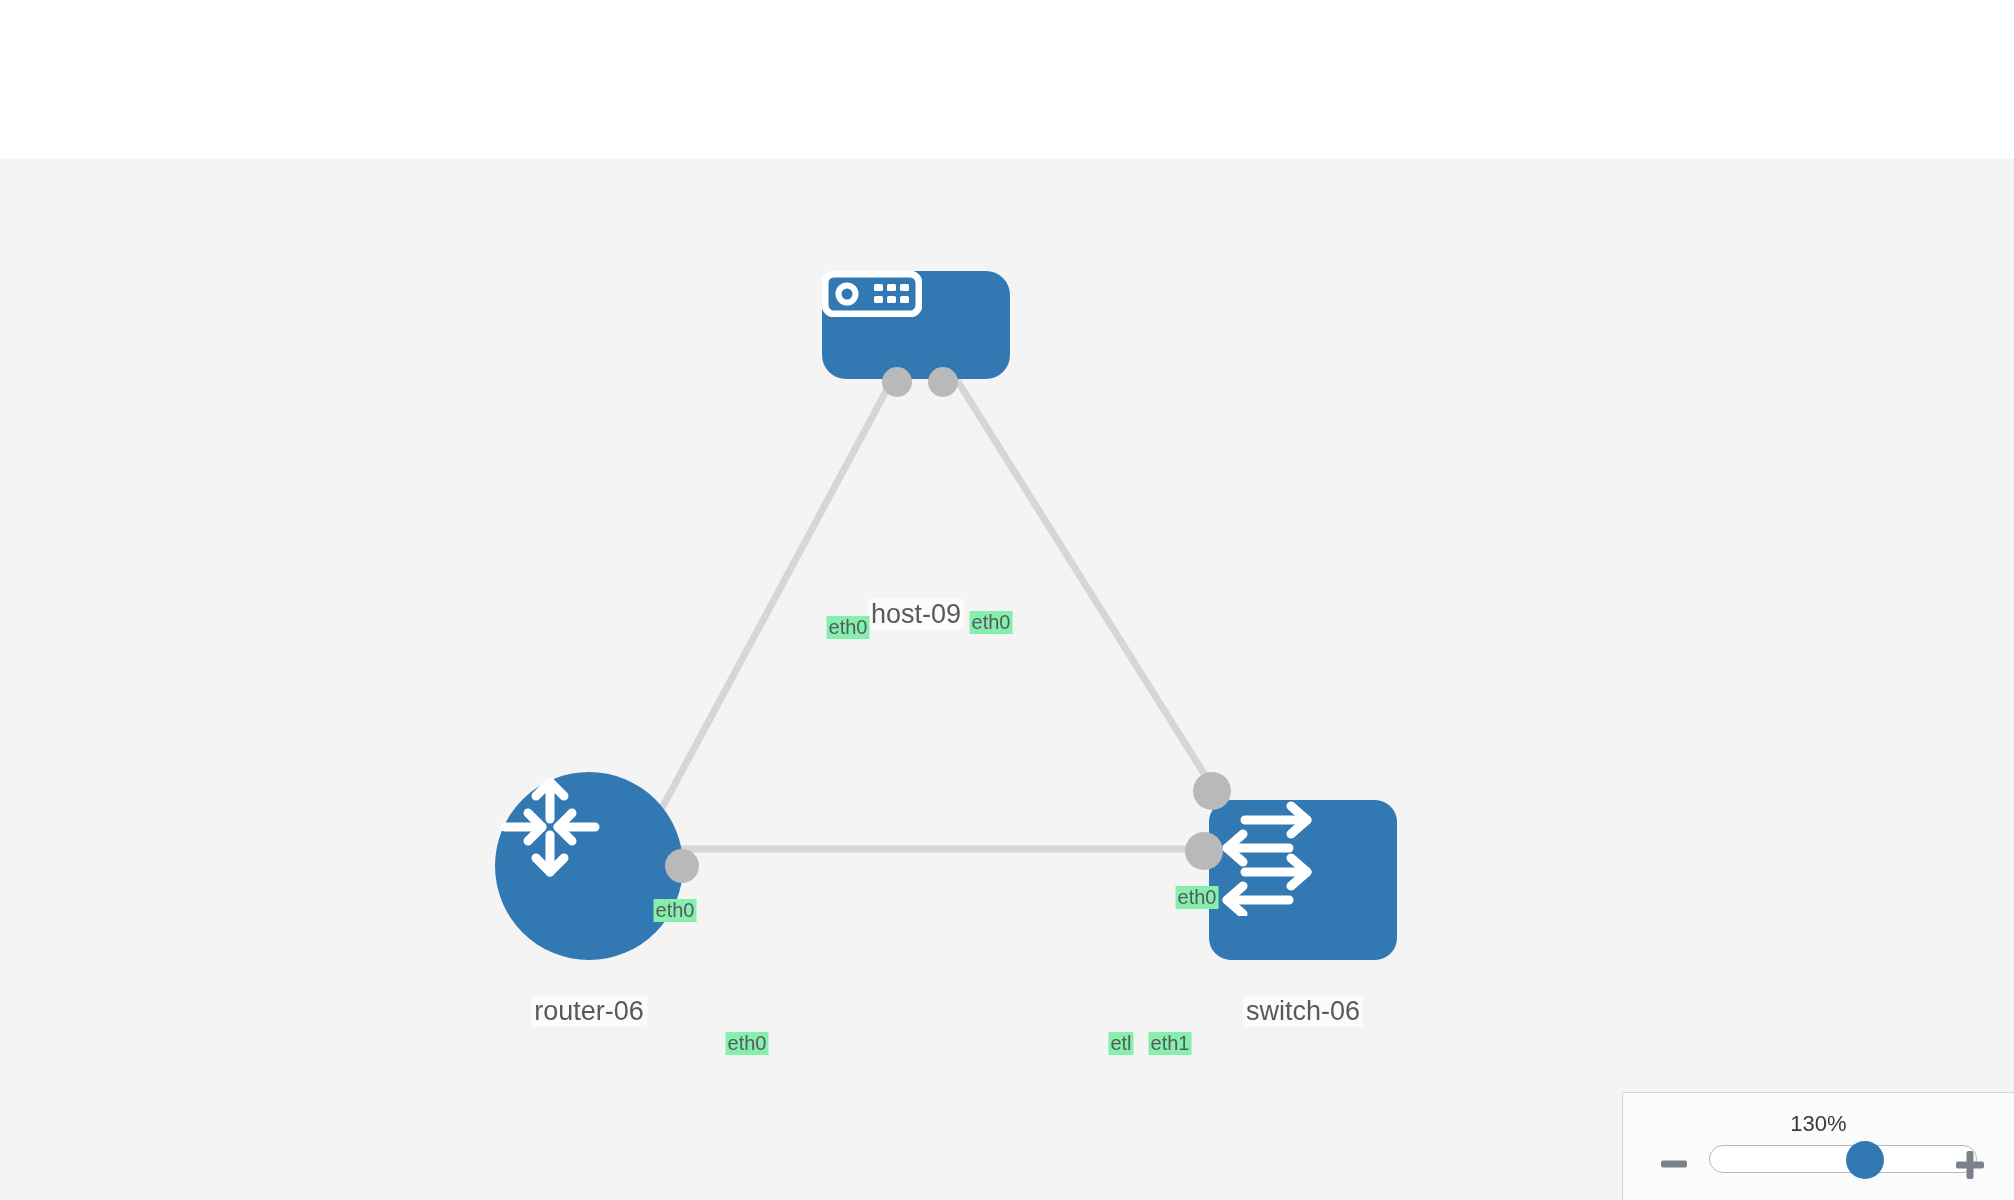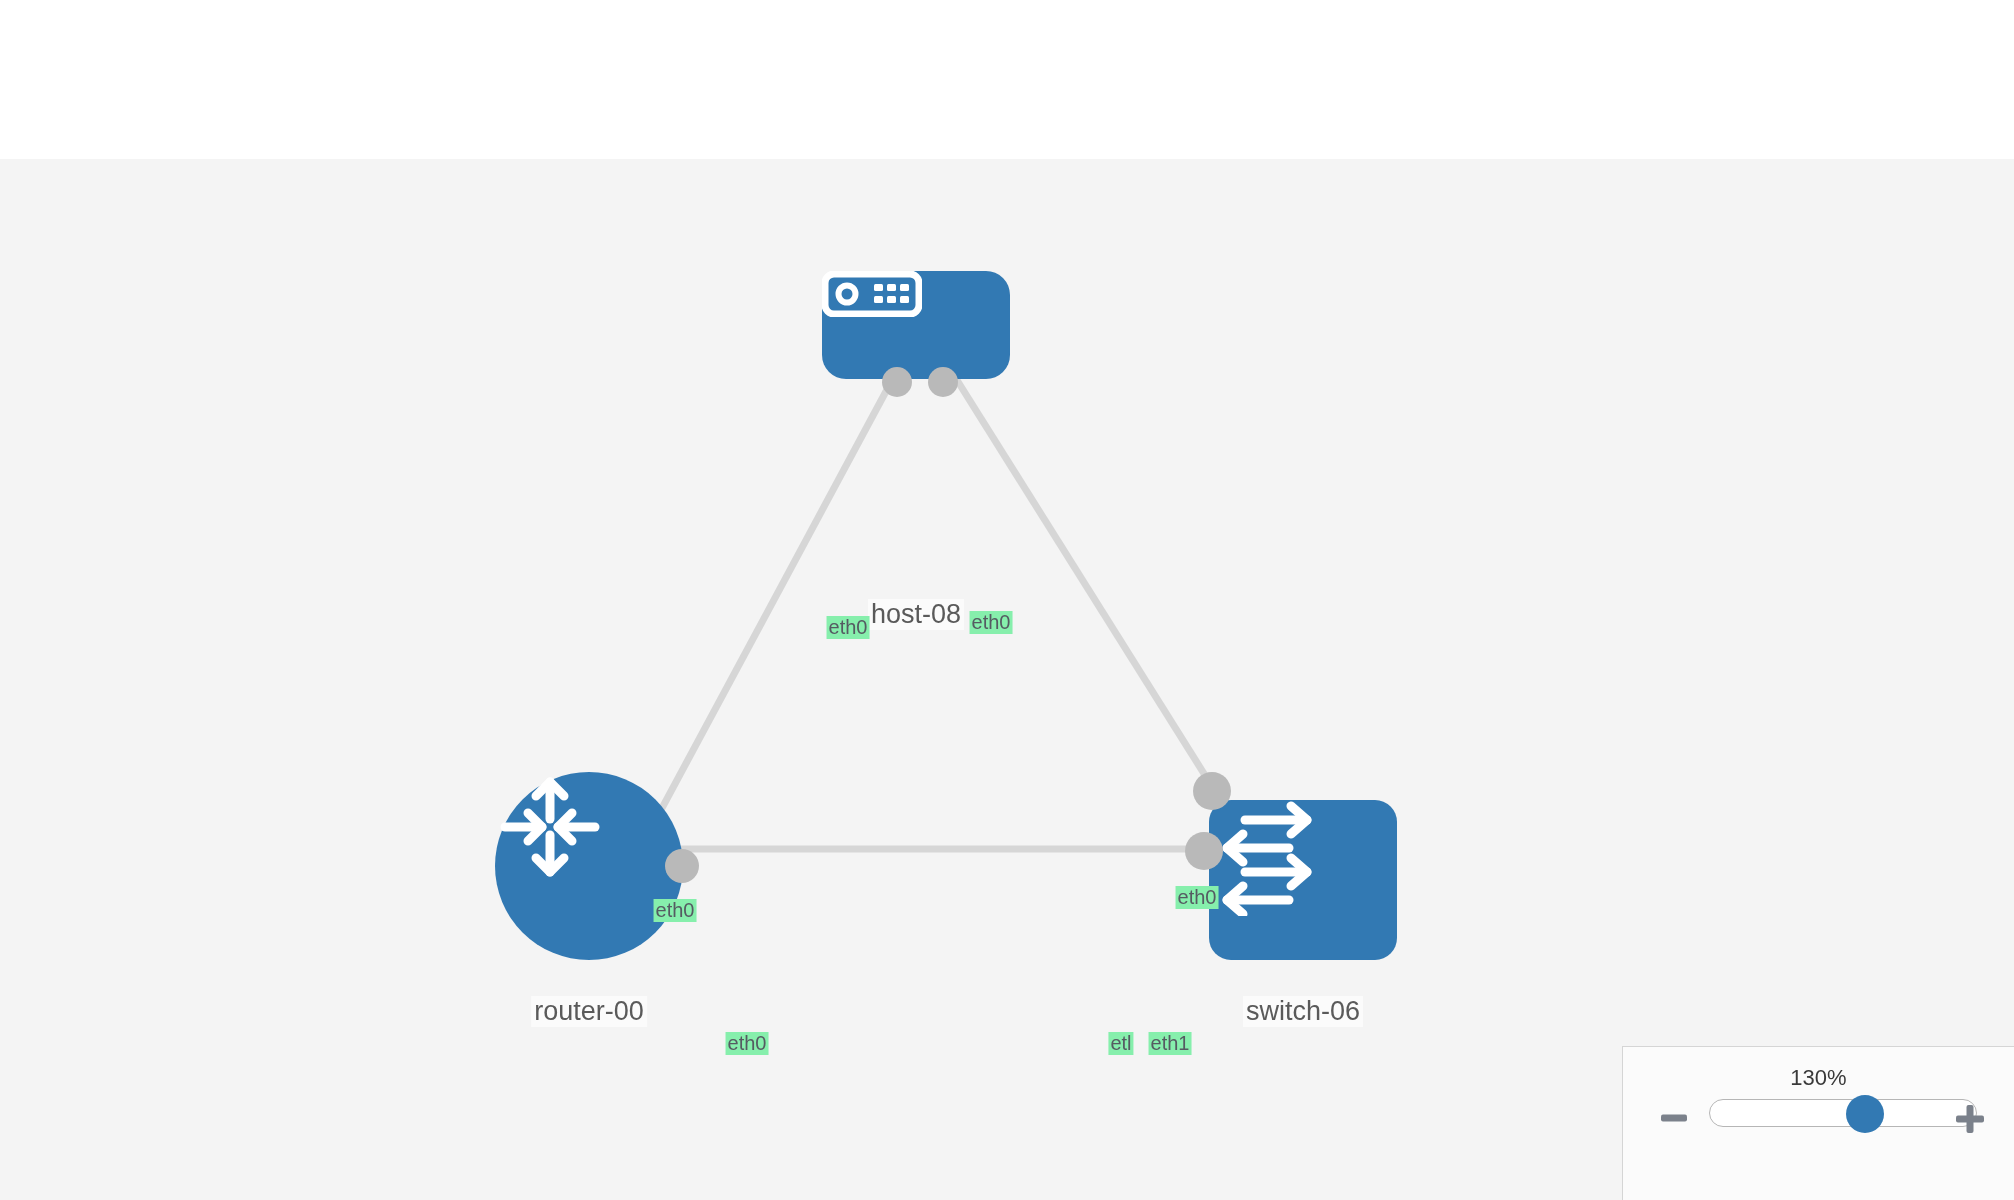--- a/index.html
+++ b/index.html
@@ -89,21 +89,21 @@
     transform: translateX(-50%);
   }
   .handle {
     position: absolute; border-radius: 50%;
     background: #b9b9b9;
   }
 
   
   .zoom-panel {
     position: absolute; right: 0; bottom: 0;
-    width: 392px; height: 154px;
+    width: 392px; height: 108px;
     background: #fbfbfb;
     border: 1px solid #d5d5d5;
     border-right: none; border-bottom: none;
   }
   .zoom-value {
     position: absolute; top: 18px; left: 0; width: 100%;
     text-align: center; font-size: 22px; color: #3a3a3a;
   }
   .zoom-minus, .zoom-plus {
     position: absolute; top: 56px; cursor: pointer;
@@ -151,40 +151,40 @@
               <rect x="78" y="13" width="9" height="7" rx="1.5"></rect>
               <rect x="52" y="25" width="9" height="7" rx="1.5"></rect>
               <rect x="65" y="25" width="9" height="7" rx="1.5"></rect>
               <rect x="78" y="25" width="9" height="7" rx="1.5"></rect>
             </g>
           </svg>
         </div>
         <div class="handle" style="left:60px; top:96px; width:30px; height:30px;"></div>
         <div class="handle" style="left:106px; top:96px; width:30px; height:30px;"></div>
       </div>
-      <div class="node-label" style="left:916px; top:440px;">host-08</div>
+      <div class="node-label" style="left:916px; top:440px;">host-09</div>
 
       <div class="node" style="left:495px; top:613px; width:188px; height:188px;">
         <div class="node-shape" style="left:0; top:0; width:188px; height:188px; border-radius:50%;">
           <svg width="110" height="110" viewBox="0 0 110 110" aria-hidden="true">
             <g stroke="#ffffff" stroke-width="9" stroke-linecap="round" stroke-linejoin="round" fill="none">
               <line x1="55" y1="10" x2="55" y2="47"></line>
               <polyline points="41,24 55,10 69,24"></polyline>
               <line x1="55" y1="100" x2="55" y2="63"></line>
               <polyline points="41,86 55,100 69,86"></polyline>
               <line x1="10" y1="55" x2="47" y2="55"></line>
               <polyline points="33,41 47,55 33,69"></polyline>
               <line x1="100" y1="55" x2="63" y2="55"></line>
               <polyline points="77,41 63,55 77,69"></polyline>
             </g>
           </svg>
         </div>
         <div class="handle" style="left:170px; top:77px; width:34px; height:34px;"></div>
       </div>
-      <div class="node-label" style="left:589px; top:837px;">router-00</div>
+      <div class="node-label" style="left:589px; top:837px;">router-06</div>
 
       <div class="node" style="left:1209px; top:641px; width:188px; height:160px;">
         <div class="node-shape" style="left:0; top:0; width:188px; height:160px; border-radius:22px;">
           <svg width="116" height="116" viewBox="0 0 116 116" aria-hidden="true">
             <g stroke="#ffffff" stroke-width="9" stroke-linecap="round" stroke-linejoin="round" fill="none">
               <line x1="36" y1="20" x2="98" y2="20"></line>
               <polyline points="82,6 98,20 82,34"></polyline>
               <line x1="80" y1="48" x2="18" y2="48"></line>
               <polyline points="34,34 18,48 34,62"></polyline>
               <line x1="36" y1="72" x2="98" y2="72"></line>

